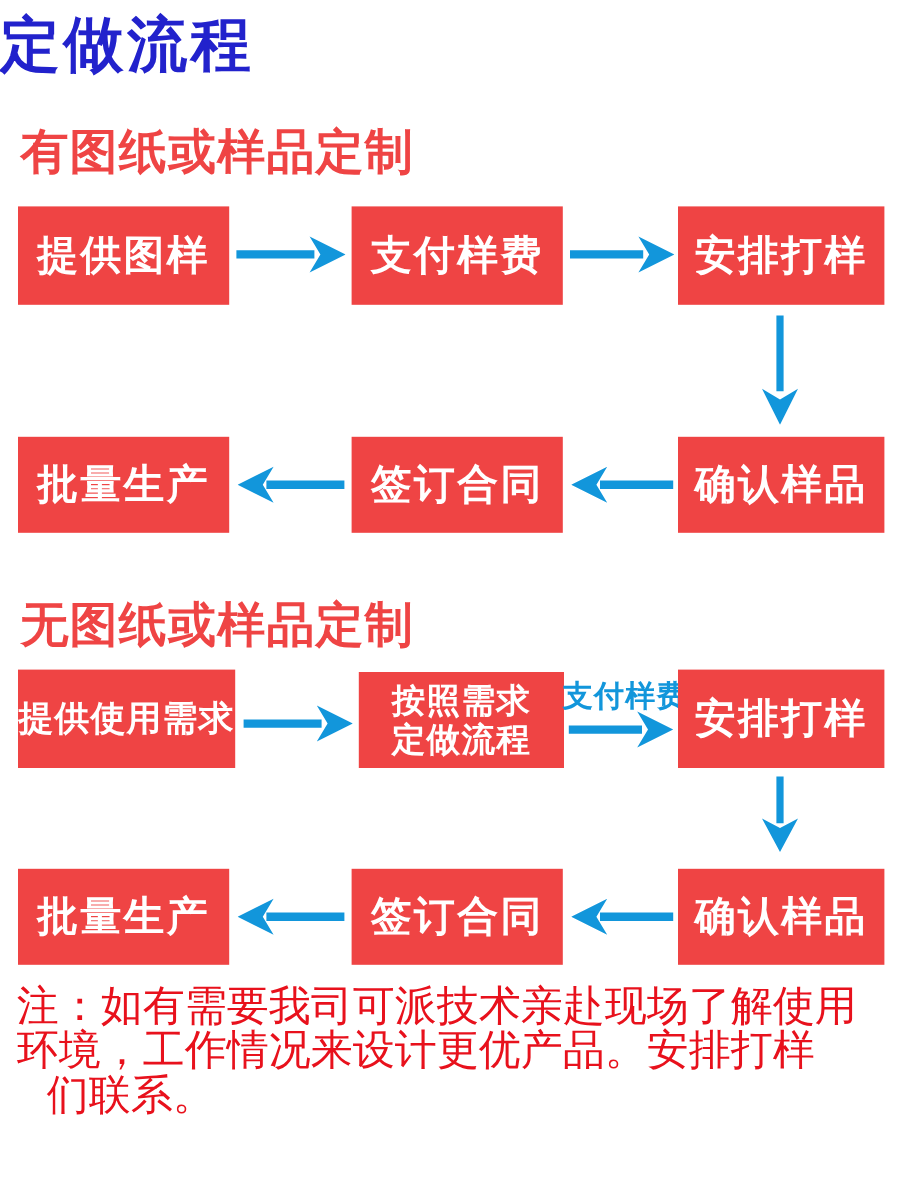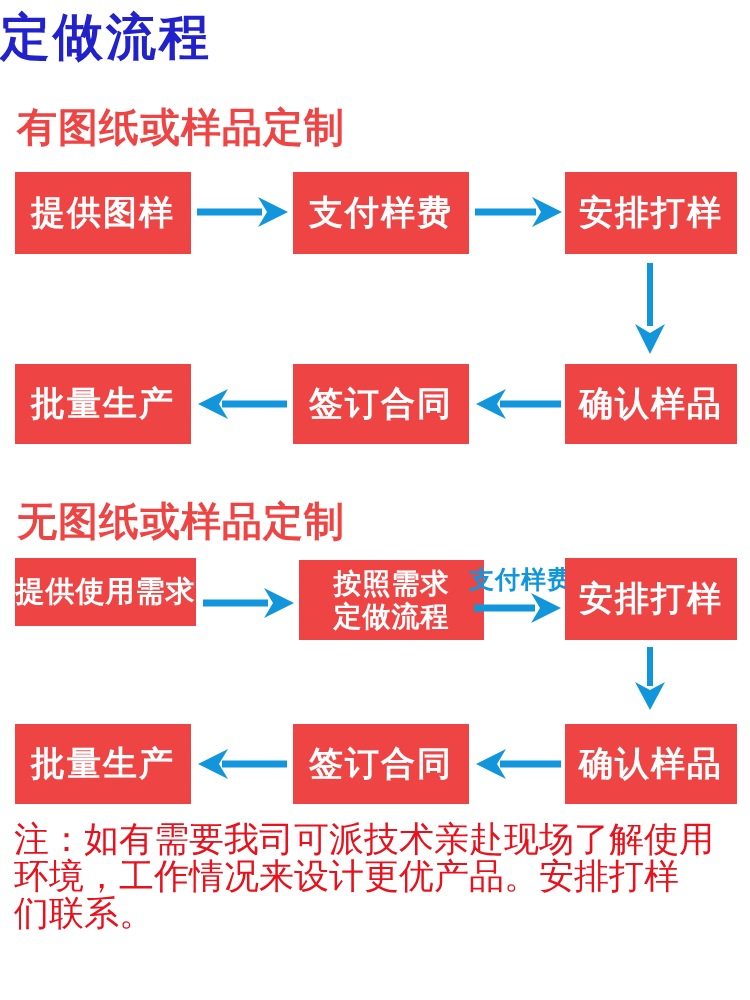--- a/index.html
+++ b/index.html
@@ -91,30 +91,30 @@
         <line x1="85" y1="20" x2="24" y2="20" stroke="#1296db" stroke-width="7"></line>
         <path d="M0,20 L30,5 L21,20 L30,35 Z" fill="#1296db"></path>
       </svg>
   </div>
   <div class="box" style="left:565px;top:364px;width:172px;height:80px;">
     <span class="ln">确认样品</span>
   </div>
 
   <h2 class="sec-heading" style="top:498px;">无图纸或样品定制</h2>
 
-  <div class="box small-text" style="left:15px;top:558px;width:181px;height:68px;">
+  <div class="box small-text" style="left:15px;top:558px;width:181px;height:82px;">
     <span class="ln">提供使用需求</span>
   </div>
   <div class="arrow" style="left:202px;top:583px;width:92px;height:40px;">
     <svg viewBox="0 0 92 40">
         <line x1="1" y1="20" x2="66" y2="20" stroke="#1296db" stroke-width="7"></line>
         <path d="M92,20 L62,5 L71,20 L62,35 Z" fill="#1296db"></path>
       </svg>
   </div>
-  <div class="box two-line" style="left:299px;top:560px;width:185px;height:80px;">
+  <div class="box two-line" style="left:299px;top:560px;width:171px;height:80px;">
     <span class="ln">按照需求</span>
     <span class="ln">定做流程</span>
   </div>
   <div class="arrow-label" style="left:468px;top:563px;width:106px;">支付样费</div>
   <div class="arrow" style="left:473px;top:588px;width:88px;height:40px;">
     <svg viewBox="0 0 88 40">
         <line x1="1" y1="20" x2="62" y2="20" stroke="#1296db" stroke-width="7"></line>
         <path d="M88,20 L58,5 L67,20 L58,35 Z" fill="#1296db"></path>
       </svg>
   </div>
@@ -146,15 +146,15 @@
         <line x1="85" y1="20" x2="24" y2="20" stroke="#1296db" stroke-width="7"></line>
         <path d="M0,20 L30,5 L21,20 L30,35 Z" fill="#1296db"></path>
       </svg>
   </div>
   <div class="box" style="left:565px;top:724px;width:172px;height:80px;">
     <span class="ln">确认样品</span>
   </div>
 
   <div class="note-line" style="top:820px;">注：如有需要我司可派技术亲赴现场了解使用</div>
   <div class="note-line" style="top:857px;">环境，工作情况来设计更优产品。安排打样</div>
-  <div class="note-line" style="top:894px;">们联系。</div>
+  <div class="note-line" style="top:894px;margin-left:25px;">们联系。</div>
 
 </div>
 
 </body></html>

